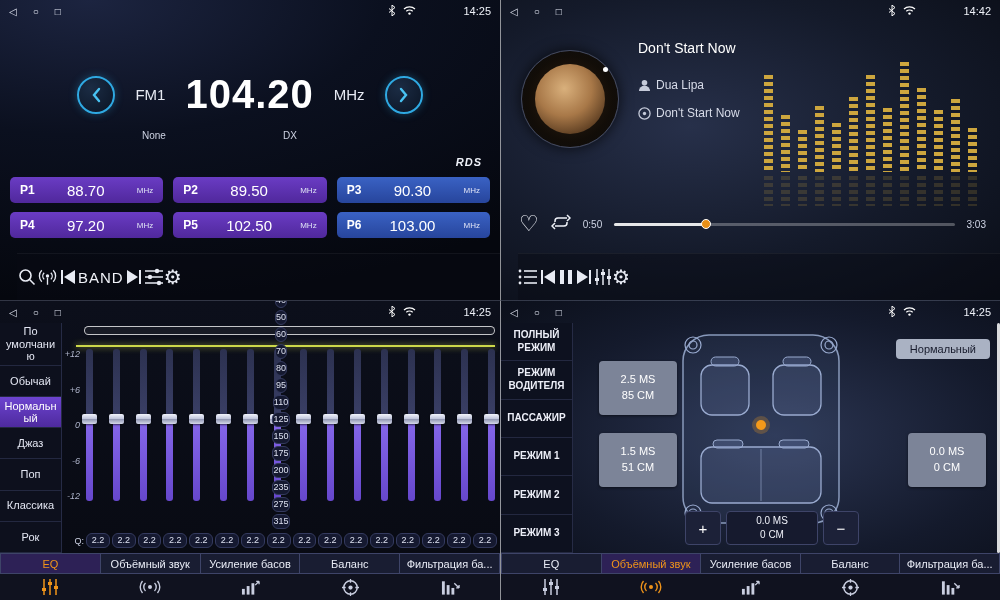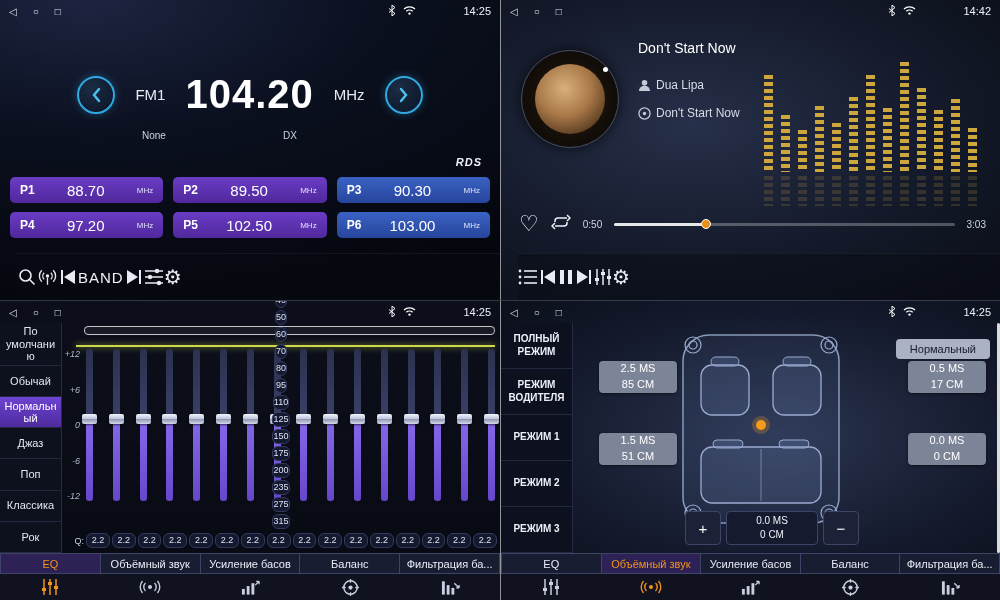--- a/index.html
+++ b/index.html
@@ -95,21 +95,21 @@
 .tab-icons{display:flex;height:26px;}
 .tab-ico{flex:1;display:flex;align-items:center;justify-content:center;color:#c9cee0;cursor:pointer;}
 .tab-ico.active{color:#f0941a;}
 
 
 .sur-body{position:absolute;top:22px;left:0;right:0;bottom:47px;display:flex;}
 .sur-side{width:72px;background:#0d111f;border-right:1px solid #262b45;display:flex;flex-direction:column;}
 .sur-mode{flex:1;display:flex;align-items:center;justify-content:center;text-align:center;font-size:10px;font-weight:bold;color:#edeff8;border-bottom:1px solid #232840;padding:2px 4px;line-height:1.25;cursor:pointer;}
 .sur-main{position:relative;flex:1;}
 .profile-btn{position:absolute;top:16px;right:10px;padding:4px 14px;background:#aab2c3;color:#171b2c;font-size:11px;border:none;border-radius:4px;cursor:pointer;}
-.delay-box{position:absolute;width:78px;padding:0 0;background:#7c8498;color:#fff;border-radius:4px;text-align:center;font-size:11px;line-height:1.45;box-shadow:0 1px 3px rgba(0,0,0,.5);cursor:pointer;}
+.delay-box{position:absolute;width:78px;padding:11px 0;background:#7c8498;color:#fff;border-radius:4px;text-align:center;font-size:11px;line-height:1.45;box-shadow:0 1px 3px rgba(0,0,0,.5);cursor:pointer;}
 .delay-box span{display:block;}
 .db-fl{left:26px;top:38px;}
 .db-fr{right:14px;top:38px;}
 .db-rl{left:26px;top:110px;}
 .db-rr{right:14px;top:110px;}
 .car{position:absolute;left:96px;top:6px;}
 .stepper{position:absolute;left:112px;bottom:8px;display:flex;gap:5px;align-items:stretch;}
 .step-btn{width:36px;background:#1c2138;border:1px solid #3e4468;border-radius:4px;color:#fff;font-size:15px;cursor:pointer;display:flex;align-items:center;justify-content:center;}
 .step-val{width:92px;background:#161a2e;border:1px solid #3e4468;border-radius:4px;text-align:center;font-size:10px;line-height:1.4;padding:2px 0;color:#eef0f8;}
 .step-val span{display:block;}
@@ -590,20 +590,21 @@
               <circle cx="6.5" cy="8.6" r="1.2" fill="#fff"></circle>
             </svg></span>
         <span class="sb-time">14:25</span>
       </div>
     </div>
 
     <div class="sur-body">
       <aside class="sur-side">
         <div class="sur-mode">ПОЛНЫЙ РЕЖИМ</div>
         <div class="sur-mode">РЕЖИМ ВОДИТЕЛЯ</div>
+        <div class="sur-mode">ПАССАЖИР</div>
         <div class="sur-mode">РЕЖИМ 1</div>
         <div class="sur-mode">РЕЖИМ 2</div>
         <div class="sur-mode">РЕЖИМ 3</div>
       </aside>
 
       <div class="sur-main">
         <button class="profile-btn">Нормальный</button>
 
         <svg class="car" width="184" height="200" viewBox="0 0 184 200">
           <rect x="14" y="6" width="156" height="188" rx="26" fill="rgba(100,125,180,0.10)" stroke="#8899bb" stroke-width="1.5"></rect>
@@ -631,24 +632,20 @@
               <circle cx="92" cy="190" r="3.5"></circle>
           </g>
           <circle cx="92" cy="96" r="9" fill="rgba(245,154,26,0.25)"></circle>
           <circle cx="92" cy="96" r="5" fill="#f59a1a"></circle>
         </svg>
 
         <div class="delay-box db-fl">
           <span>2.5 MS</span>
           <span>85 CM</span>
         </div>
-        <div class="delay-box db-fr">
-          <span>0.5 MS</span>
-          <span>17 CM</span>
-        </div>
         <div class="delay-box db-rl">
           <span>1.5 MS</span>
           <span>51 CM</span>
         </div>
         <div class="delay-box db-rr">
           <span>0.0 MS</span>
           <span>0 CM</span>
         </div>
 
         <div class="stepper">

